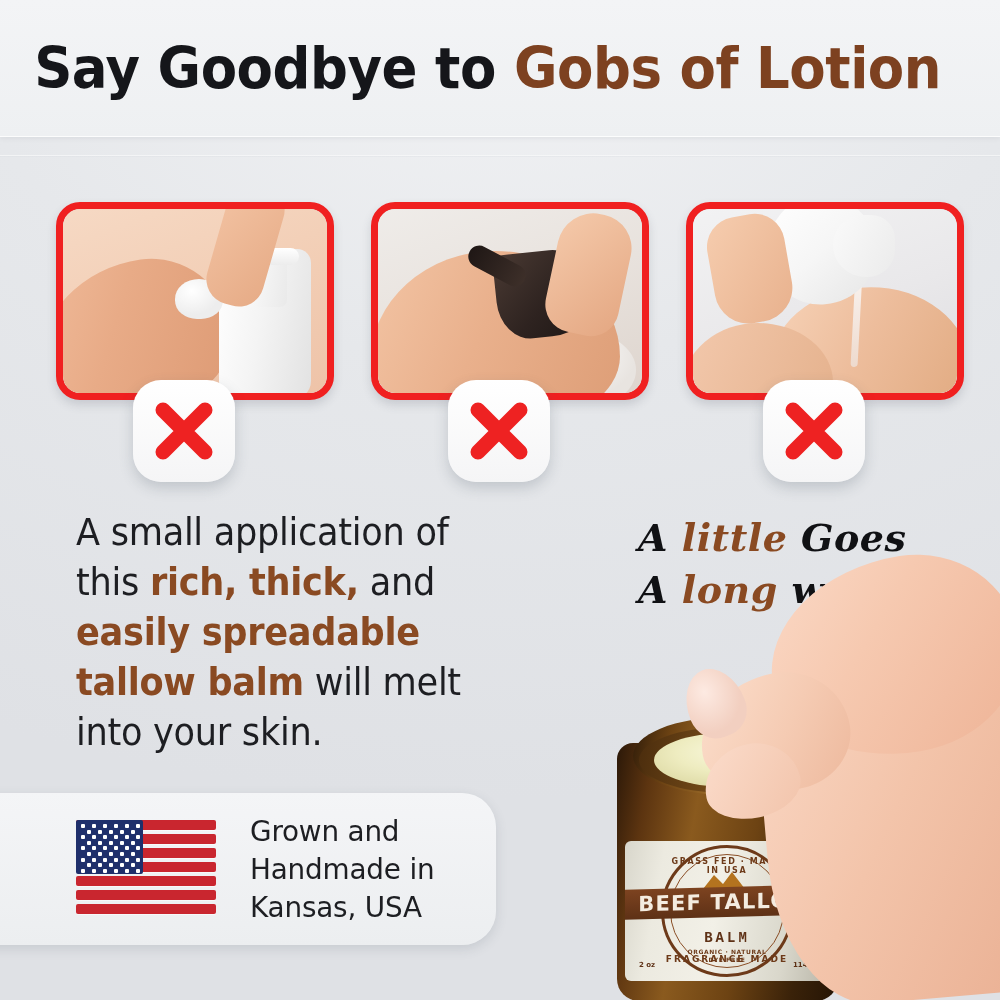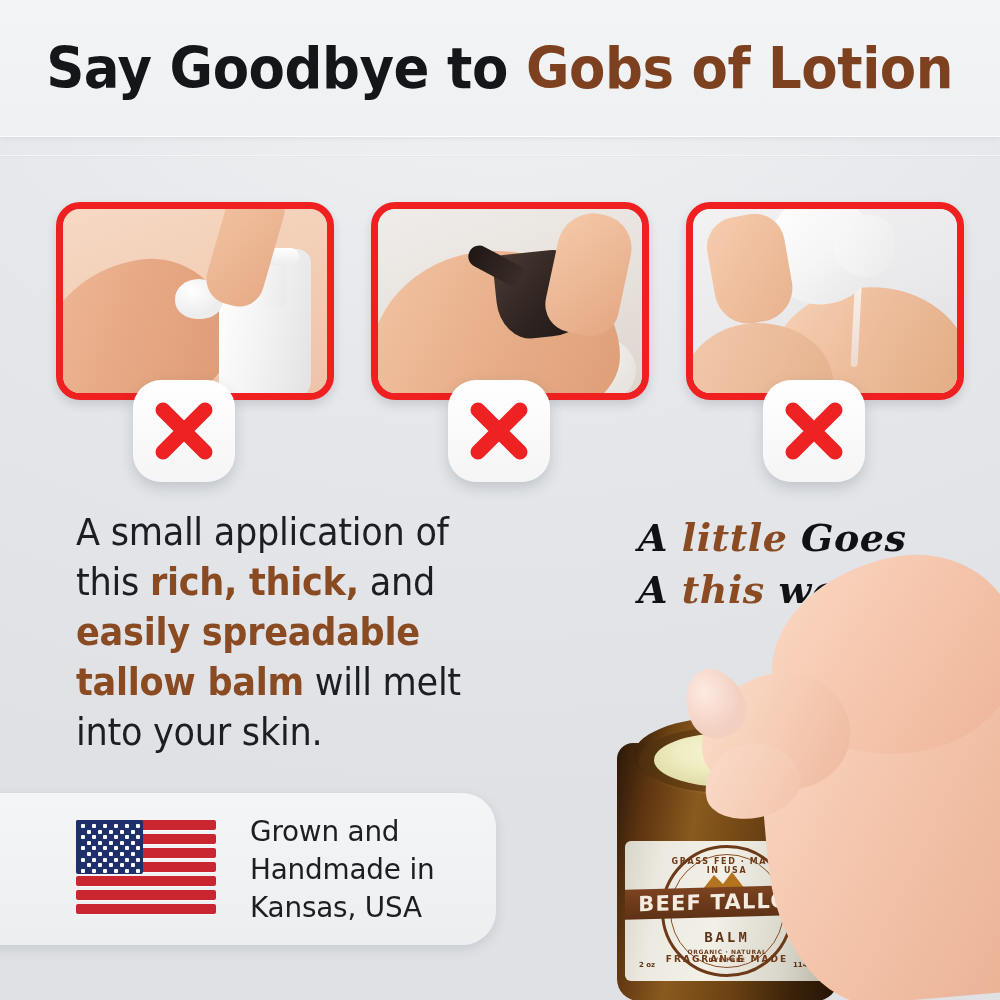--- a/index.html
+++ b/index.html
@@ -13,21 +13,21 @@
     background:
       radial-gradient(120% 80% at 50% 0%, #f2f3f5 0%, #e6e8eb 45%, #dfe1e5 100%);
     overflow:hidden;
   }
 
   
   .header-band{
     position:absolute;left:0;top:0;width:1000px;height:136px;
     background:linear-gradient(180deg,#f3f4f6 0%,#eef0f2 100%);
     box-shadow:0 1px 0 rgba(255,255,255,.9), 0 2px 5px rgba(80,90,105,.10);
-    display:flex;align-items:center;justify-content:center;
+    display:flex;align-items:center;justify-content:flex-start;
   }
   .headline{
     font-size:57px;font-weight:700;letter-spacing:-.5px;white-space:nowrap;
     font-family:"DejaVu Sans", sans-serif;
     transform:scaleX(.93);transform-origin:center;
   }
   .headline .dark{color:#15161a;}
   .headline .brown{color:#7d4120;}
 
   
@@ -378,21 +378,21 @@
       <path d="M30 30 L72 72 M72 30 L30 72" stroke="#ee2222" stroke-width="15" stroke-linecap="round"></path>
     </svg>
   </div>
 
   <div class="body-copy">
     <span>A small application of this </span><span class="hl">rich, thick,</span><span> and </span><span class="hl">easily spreadable tallow balm</span><span> will melt into your skin.</span>
   </div>
 
   <div class="script">
     <div><span>A </span><span class="hl">little</span><span> Goes</span></div>
-    <div><span>A </span><span class="hl">this</span><span> way</span></div>
+    <div><span>A </span><span class="hl">long</span><span> way</span></div>
   </div>
 
   <div class="jar">
     <div class="jar-glass"></div>
     <div class="jar-rim"></div>
     <div class="jar-rim2"></div>
     <div class="jar-balm"></div>
 
     <div class="jar-label">
       <div class="label-seal">

